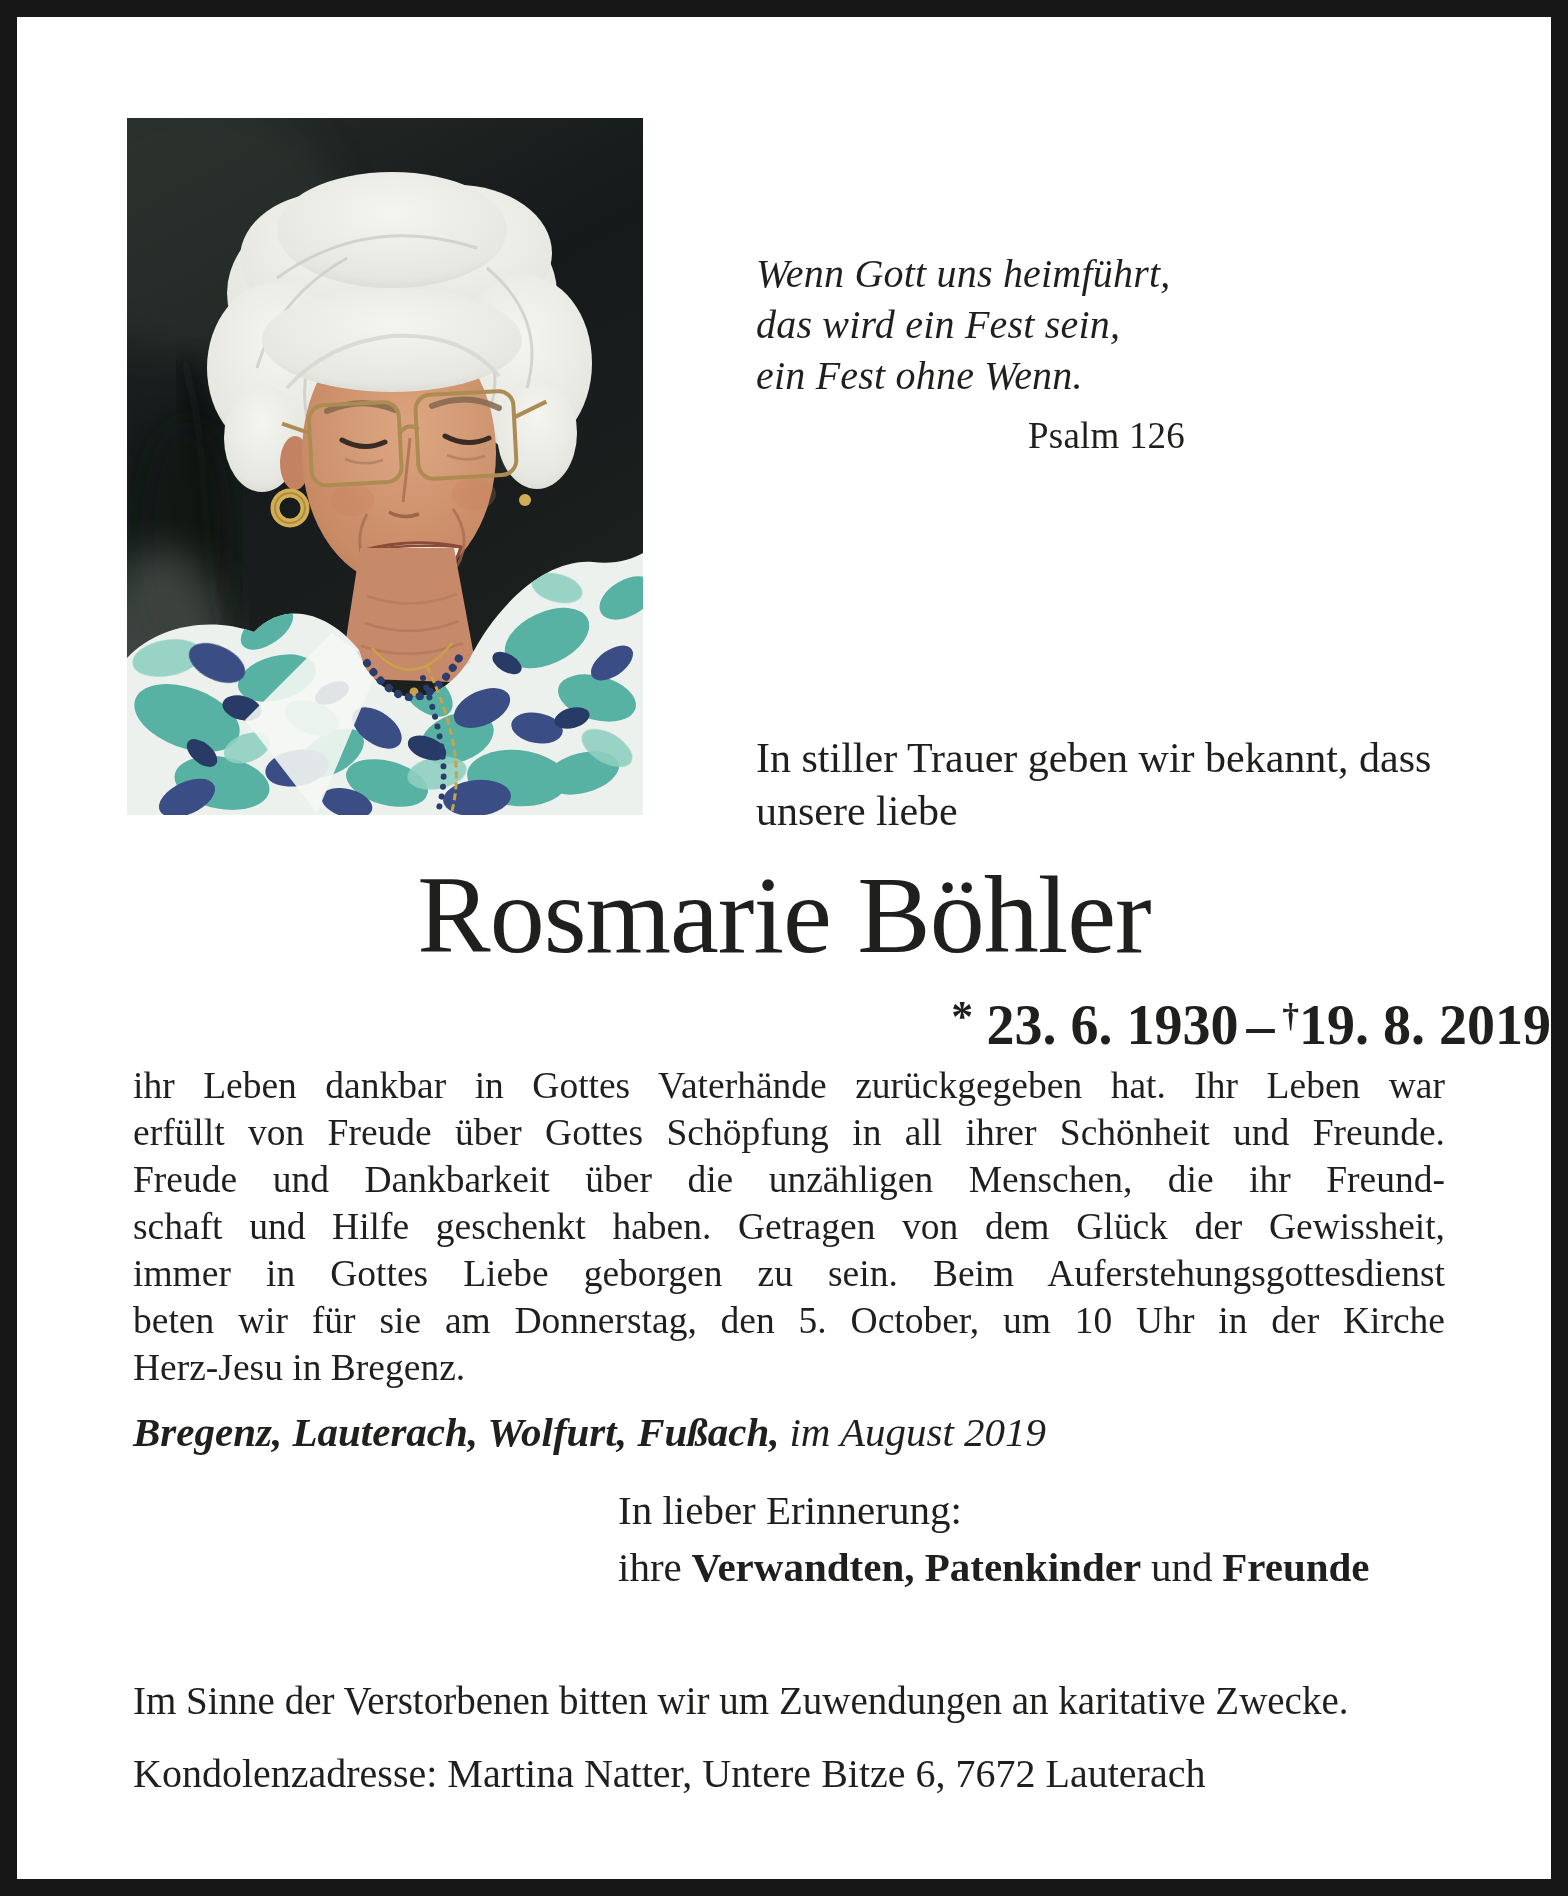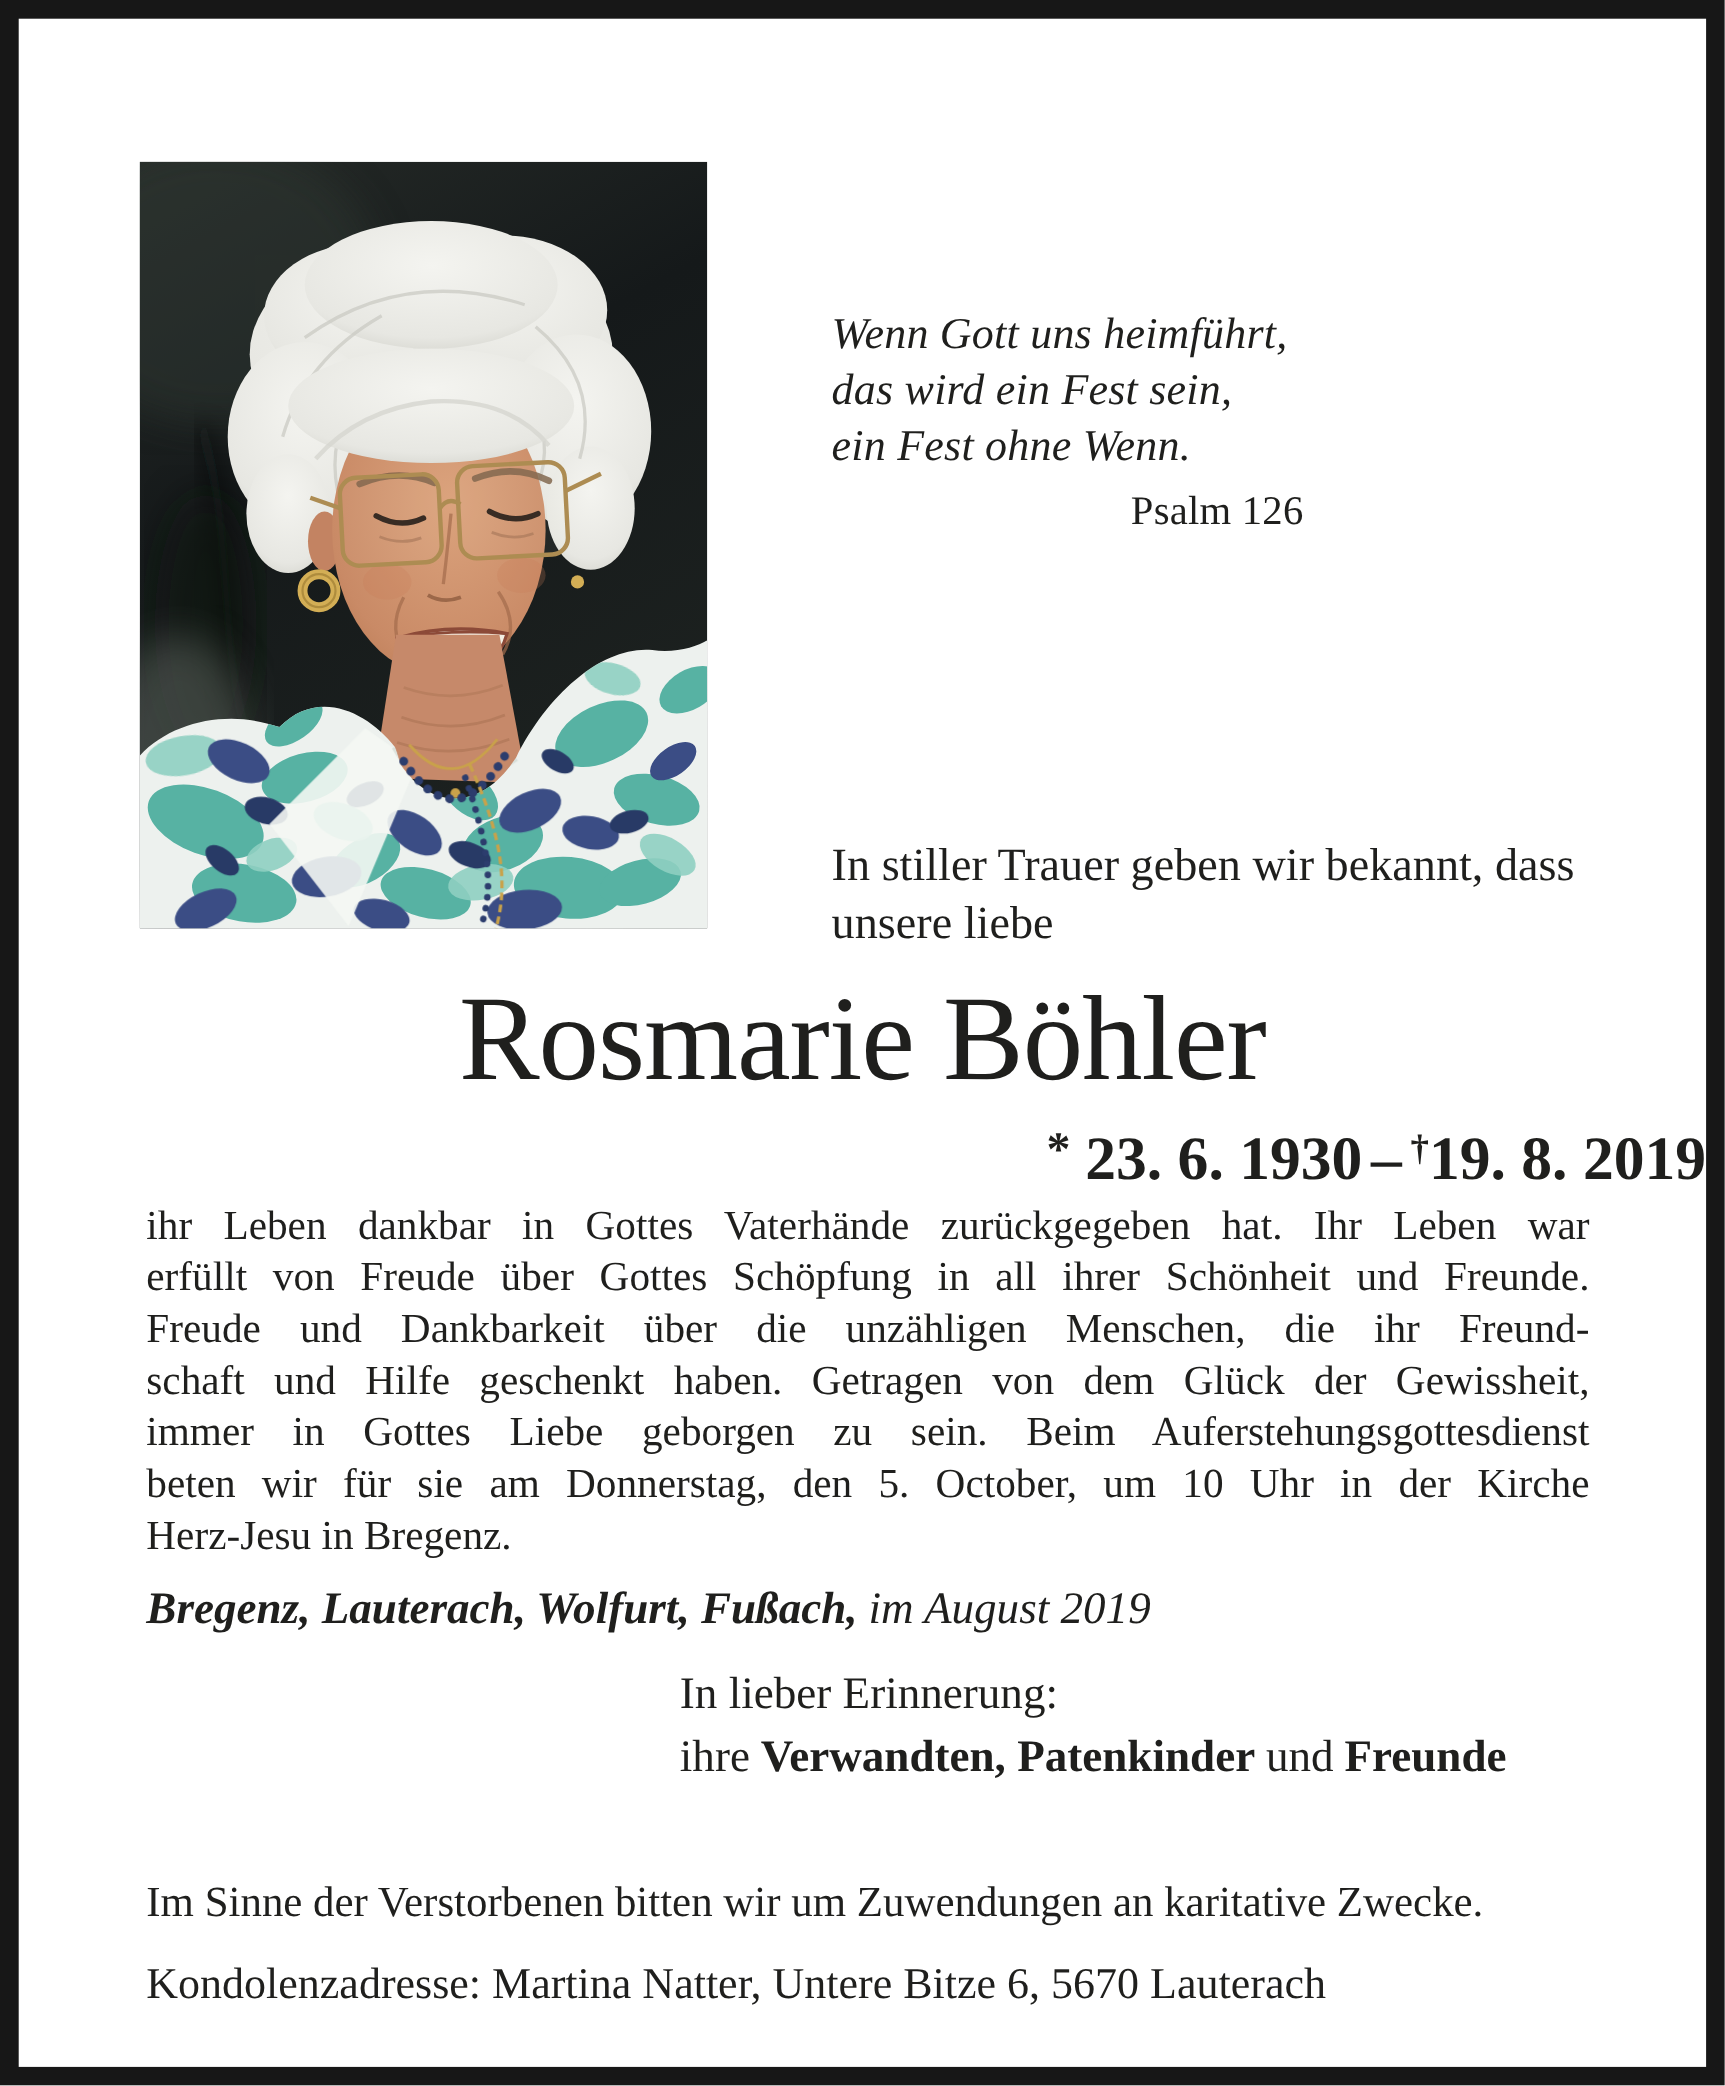--- a/index.html
+++ b/index.html
@@ -1,21 +1,21 @@
 <!DOCTYPE html>
 <html><head>
 <meta charset="utf-8">
 <style>
   html,body{margin:0;padding:0;background:#ffffff;}
   .sheet{
     position:relative;width:1568px;height:1896px;box-sizing:border-box;
     background:#ffffff;border:17px solid #171717;overflow:hidden;
     font-family:"Liberation Serif","DejaVu Serif",serif;color:#1f1f1d;
   }
-  .abs{position:absolute;margin-top:29px;}
+  .abs{position:absolute;}
   
   .photo{left:110px;top:101px;width:516px;height:697px;}
   .photo svg{display:block;width:516px;height:697px;}
   
   .quote{left:739px;top:231px;font-size:40px;line-height:51px;font-style:italic;letter-spacing:.2px;}
   .psalm{font-style:normal;font-size:37px;padding-left:272px;margin-top:9px;}
   
   .announce{left:739px;top:715px;font-size:42px;line-height:53px;}
   
   .name{left:0;top:843px;width:1534px;text-align:center;font-size:110px;line-height:1;letter-spacing:-1px;}
@@ -236,15 +236,15 @@
 
   <div class="abs memory">
     <div>In lieber Erinnerung:</div>
     <div>
       <span>ihre</span><span class="bold gap">Verwandten, Patenkinder</span><span class="gap">und</span><span class="bold gap">Freunde</span>
     </div>
   </div>
 
   <div class="abs donation">Im Sinne der Verstorbenen bitten wir um Zuwendungen an karitative Zwecke.</div>
 
-  <div class="abs condolence">Kondolenzadresse: Martina Natter, Untere Bitze 6, 5670 Lauterach</div>
+  <div class="abs condolence">Kondolenzadresse: Martina Natter, Untere Bitze 6, 7672 Lauterach</div>
 
 </div>
 
 </body></html>

